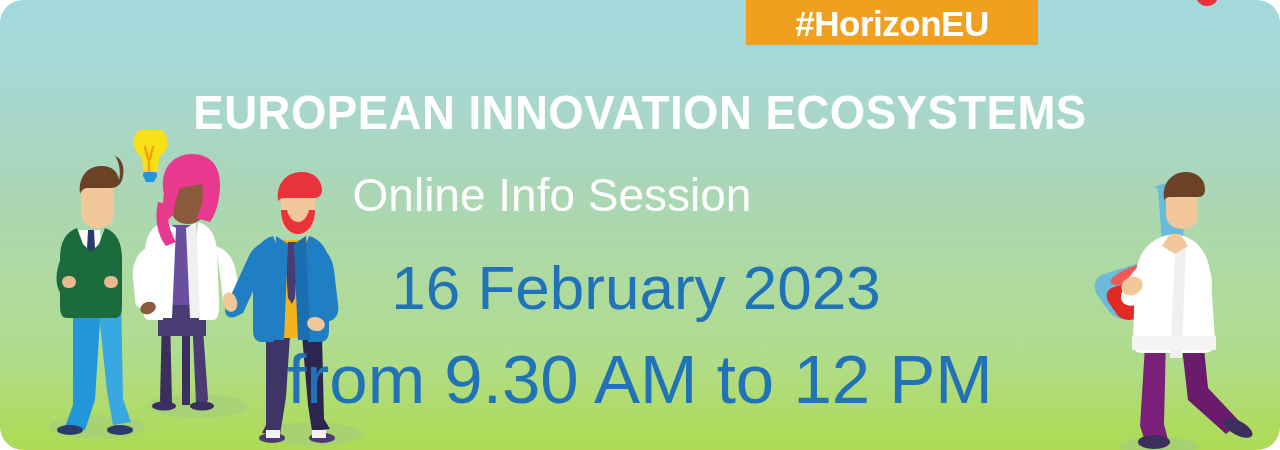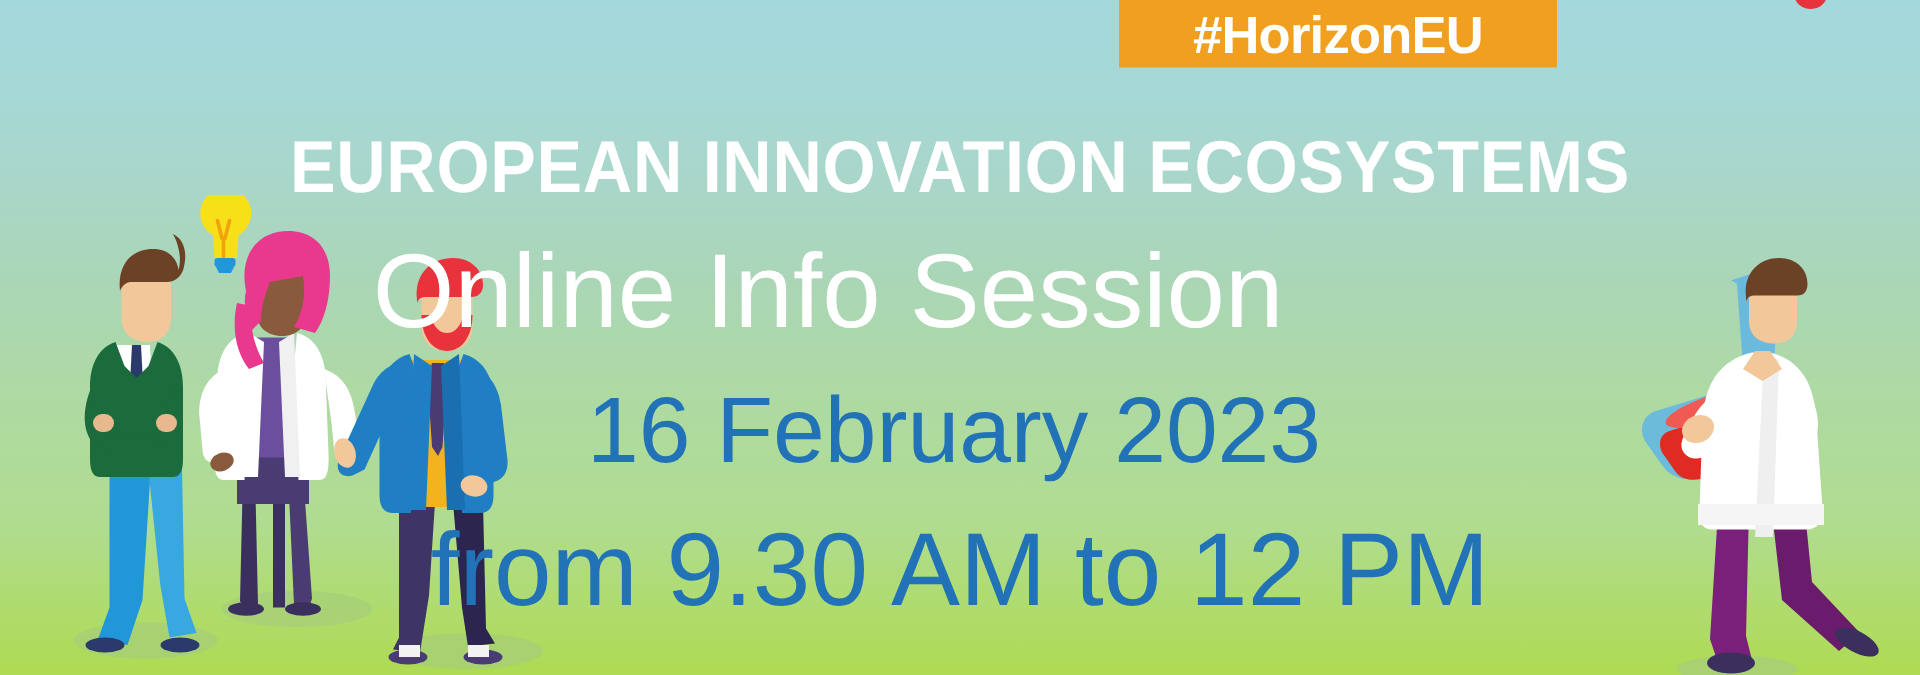--- a/index.html
+++ b/index.html
@@ -14,20 +14,21 @@
     overflow: hidden;
     background: linear-gradient(180deg,
         #a3d8dd 0%,
         #a6d8d6 14%,
         #a9d6c8 28%,
         #aad6b6 42%,
         #aedaa2 60%,
         #b0dc8f 78%,
         #aedb52 100%);
     font-family: "Liberation Sans", sans-serif;
+    border-radius: 23px;
     -webkit-font-smoothing: antialiased;
   }
 
   
   #hashtag-badge {
     position: absolute;
     left: 746px;
     top: -18px;
     width: 292px;
     height: 63px;
@@ -74,25 +75,25 @@
     width: 1280px;
     color: #ffffff;
     font-size: 49px;
     font-weight: bold;
     letter-spacing: 0.5px;
     transform: scaleX(0.93);
     line-height: 1.1;
   }
   #subtitle {
     position: absolute;
-    top: 156px;
+    top: 170px;
     left: 0;
     width: 1104px;
     color: #ffffff;
-    font-size: 70px;
+    font-size: 46px;
     font-weight: normal;
     letter-spacing: 0px;
     line-height: 1.1;
   }
   #event-date {
     position: absolute;
     top: 254px;
     left: 0;
     width: 1272px;
     color: #2272b8;

